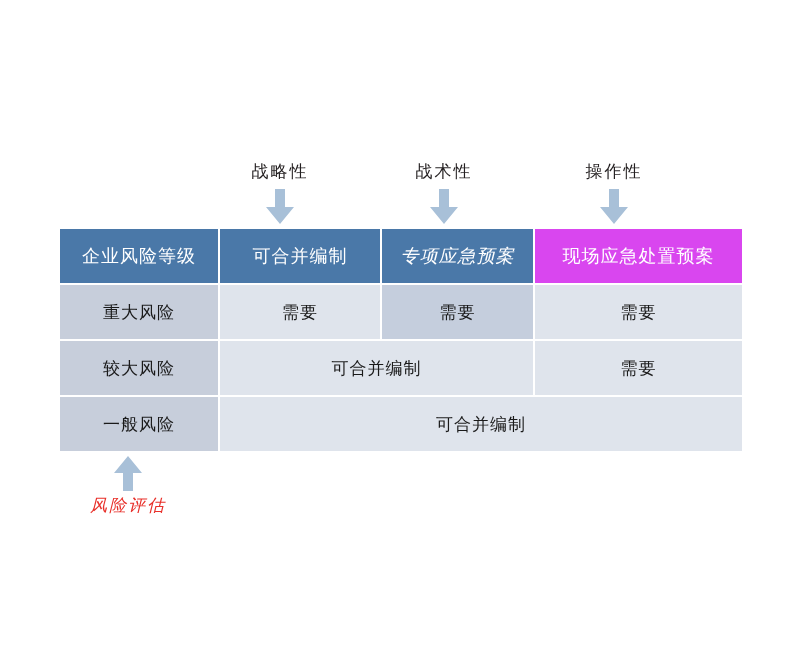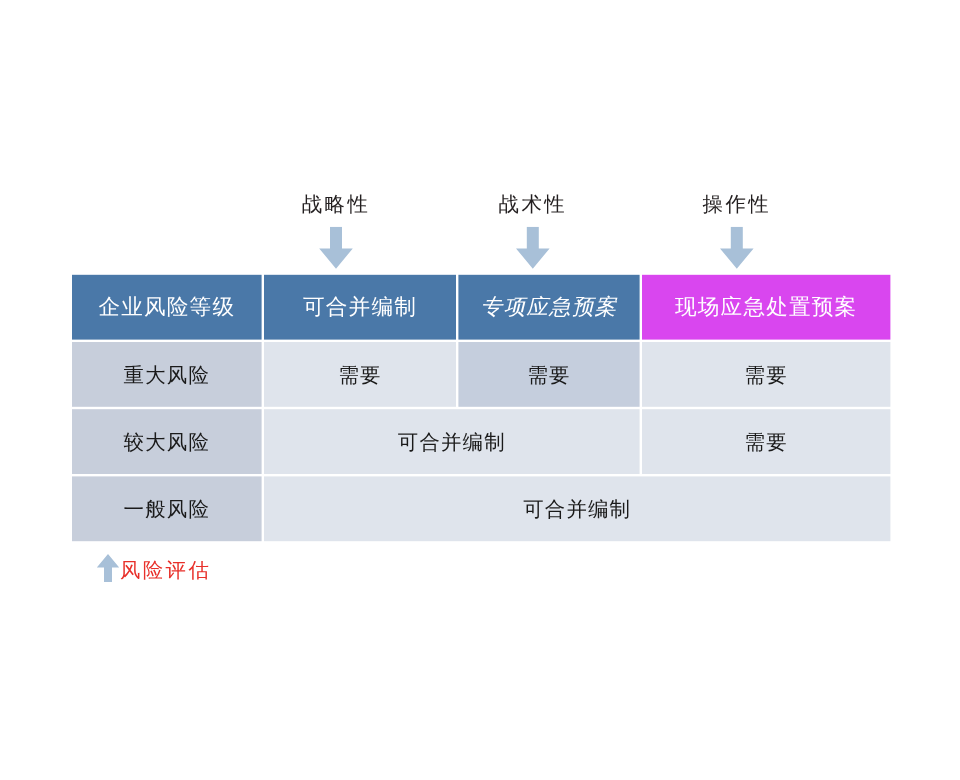--- a/index.html
+++ b/index.html
@@ -40,22 +40,23 @@
     height: 36px;
   }
   .arrow-up {
     width: 30px;
     height: 36px;
   }
 
   .annot-bottom {
     position: absolute;
     display: flex;
-    flex-direction: row;
+    flex-direction: column;
     align-items: center;
+    font-style: italic;
   }
   .annot-bottom .annot-label-red {
     margin-top: 6px;
     font-size: 17px;
     letter-spacing: 2px;
     white-space: nowrap;
     line-height: 1;
   }
 
   

